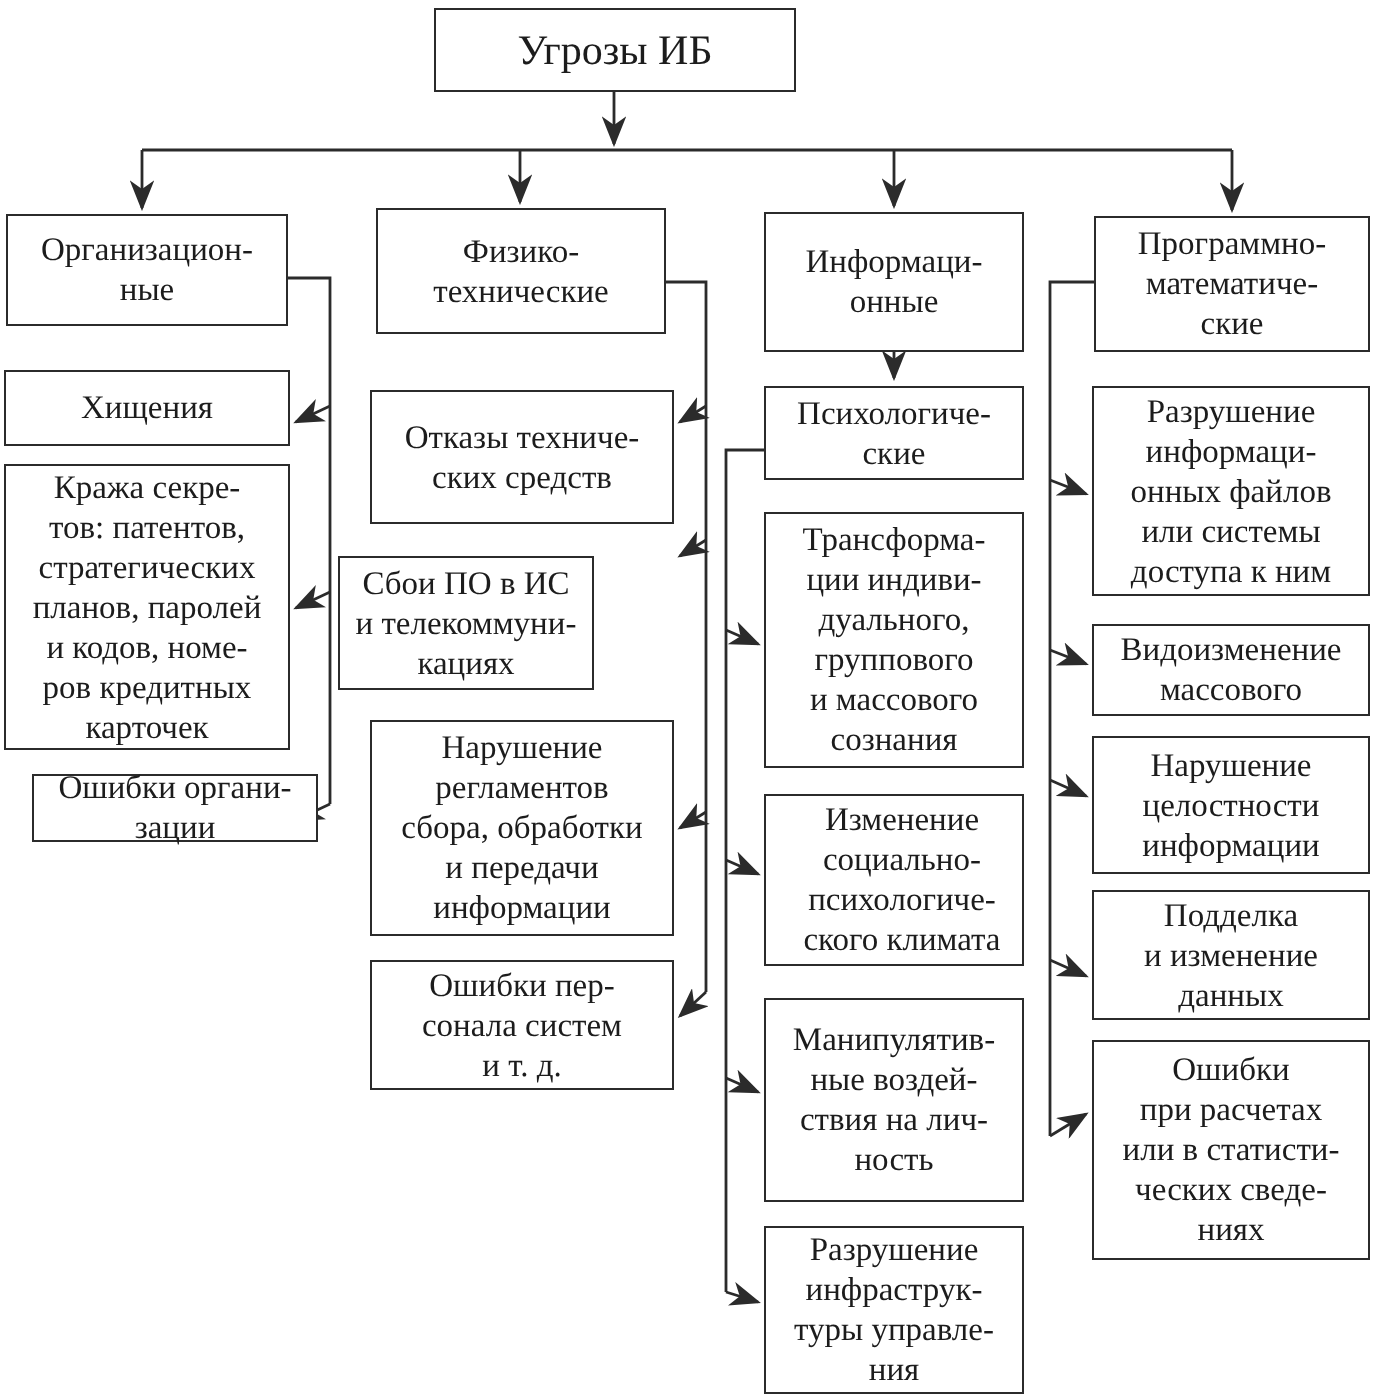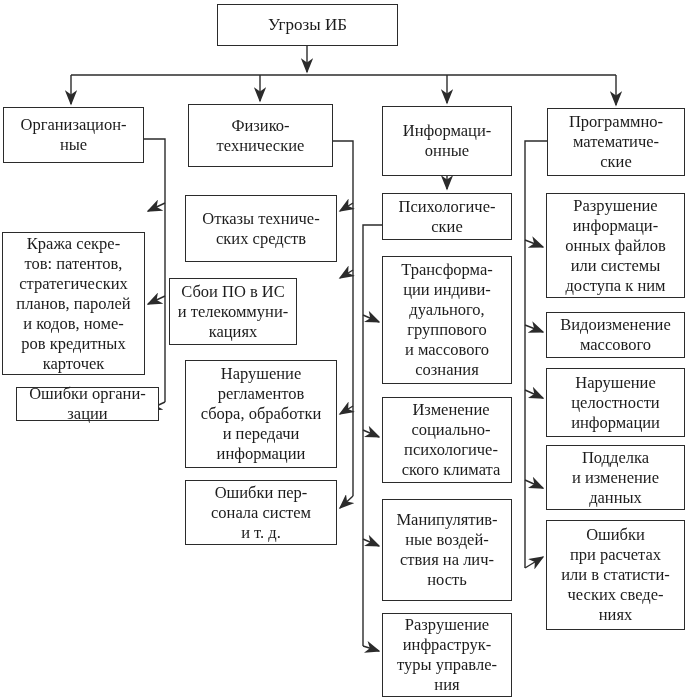--- a/index.html
+++ b/index.html
@@ -6,21 +6,21 @@
   .canvas{
     position:relative;width:687px;height:699px;background:#ffffff;
     font-family:"Liberation Serif","DejaVu Serif",serif;overflow:hidden;
   }
   svg.wires{position:absolute;left:0;top:0;width:687px;height:699px;}
   .node{
     position:absolute;box-sizing:border-box;border:1.3px solid #2b2b2b;background:#ffffff;
     display:flex;align-items:center;justify-content:center;text-align:center;
     white-space:pre-line;color:#1c1c1c;font-size:16.5px;line-height:20px;padding:1px 2px;
   }
-  #b-root{left:217px;top:4px;width:181px;height:42px;font-size:17px;}
+  #b-root{left:217px;top:4px;width:181px;height:42px;font-size:21px;}
   #c1h{left:3px;top:107px;width:141px;height:56px;}
   #c1a{left:2px;top:185px;width:143px;height:38px;}
   #c1b{left:2px;top:232px;width:143px;height:143px;}
   #c1c{left:16px;top:387px;width:143px;height:34px;}
   #c2h{left:188px;top:104px;width:145px;height:63px;}
   #c2a{left:185px;top:195px;width:152px;height:67px;}
   #c2b{left:169px;top:278px;width:128px;height:67px;}
   #c2c{left:185px;top:360px;width:152px;height:108px;}
   #c2d{left:185px;top:480px;width:152px;height:65px;}
   #c3h{left:382px;top:106px;width:130px;height:70px;}
@@ -88,20 +88,21 @@
       <line x1="525" y1="390" x2="543" y2="398" marker-end="url(#arw)"></line>
       <line x1="525" y1="480" x2="543" y2="488" marker-end="url(#arw)"></line>
       <line x1="525" y1="568" x2="543" y2="557" marker-end="url(#arw)"></line>
     </g>
   </svg>
 
   <div class="node" id="b-root">Угрозы ИБ</div>
 
   <div class="node" id="c1h">Организацион-
 ные</div>
+  <div class="node" id="c1a">Хищения</div>
   <div class="node" id="c1b">Кража секре-
 тов: патентов,
 стратегических
 планов, паролей
 и кодов, номе-
 ров кредитных
 карточек</div>
   <div class="node" id="c1c">Ошибки органи-
 зации</div>
 

